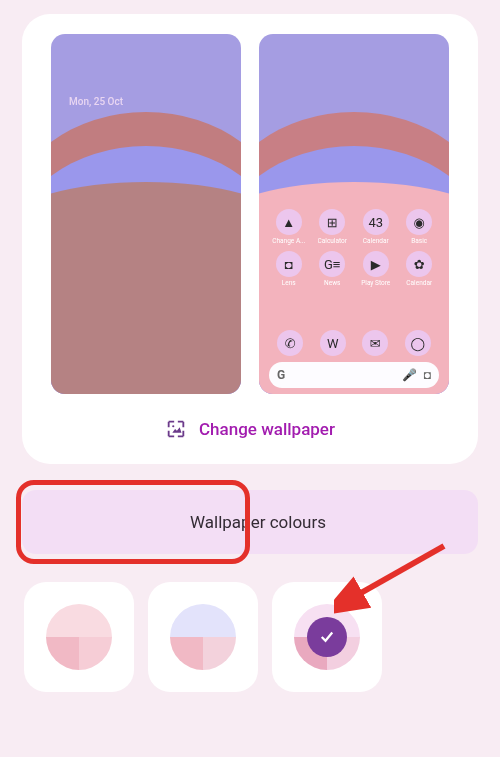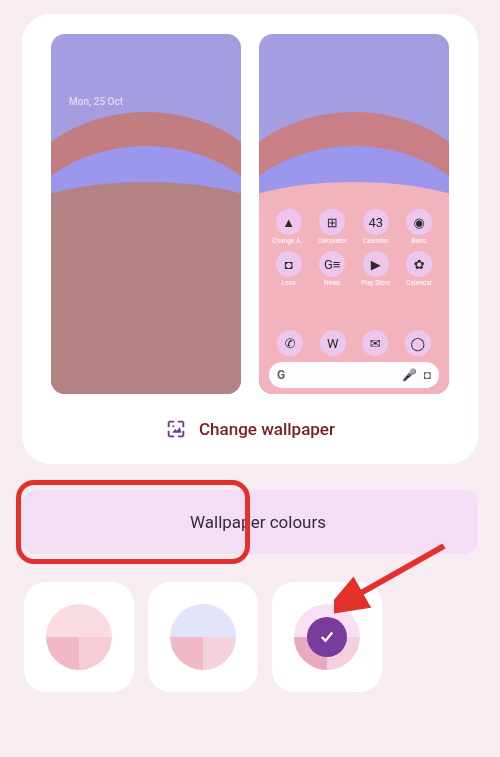--- a/index.html
+++ b/index.html
@@ -46,21 +46,21 @@
     position:absolute; top:175px; left:10px; right:10px;
     display:grid; grid-template-columns:repeat(4,1fr); gap:6px 4px;
     text-align:center;
   }
   .app { display:flex; flex-direction:column; align-items:center; gap:2px; }
   .app-ico { width:26px; height:26px; border-radius:50%; background:#ecc6ed; display:flex; align-items:center; justify-content:center; color:#2a2a2a; font-size:13px; }
   .app-label { font-size:6.5px; color:#fff; white-space:nowrap; overflow:hidden; text-overflow:ellipsis; max-width:40px; }
   .dock { position:absolute; bottom:38px; left:10px; right:10px; display:flex; justify-content:space-around; }
   .search { position:absolute; bottom:6px; left:10px; right:10px; height:26px; background:#fdfcff; border-radius:13px; display:flex; align-items:center; padding:0 8px; gap:6px; color:#666; font-size:12px; }
   .search .sp { flex:1; }
-  .change-row { display:flex; align-items:center; justify-content:center; gap:12px; margin-top:24px; color:#7f1d1d; font-weight:500; font-size:17px; }
+  .change-row { display:flex; align-items:center; justify-content:center; gap:12px; margin-top:24px; color:#a21caf; font-weight:500; font-size:17px; }
   .change-ico { width:22px; height:22px; color:#6b3a8a; }
 
   
   .tabs { display:flex; gap:12px; margin:26px 22px 0 22px; }
   .tab { flex:1; background:#fff; border-radius:14px; padding:22px 14px; text-align:center; font-size:17px; color:#332b34; }
   .tab.active { background:#f3def5;padding-left:30px; }
   .highlight { position:absolute; border:5px solid #e4302a; border-radius:18px; pointer-events:none; }
 
   
   .swatches { display:flex; gap:14px; margin:28px 24px 0 24px; }

